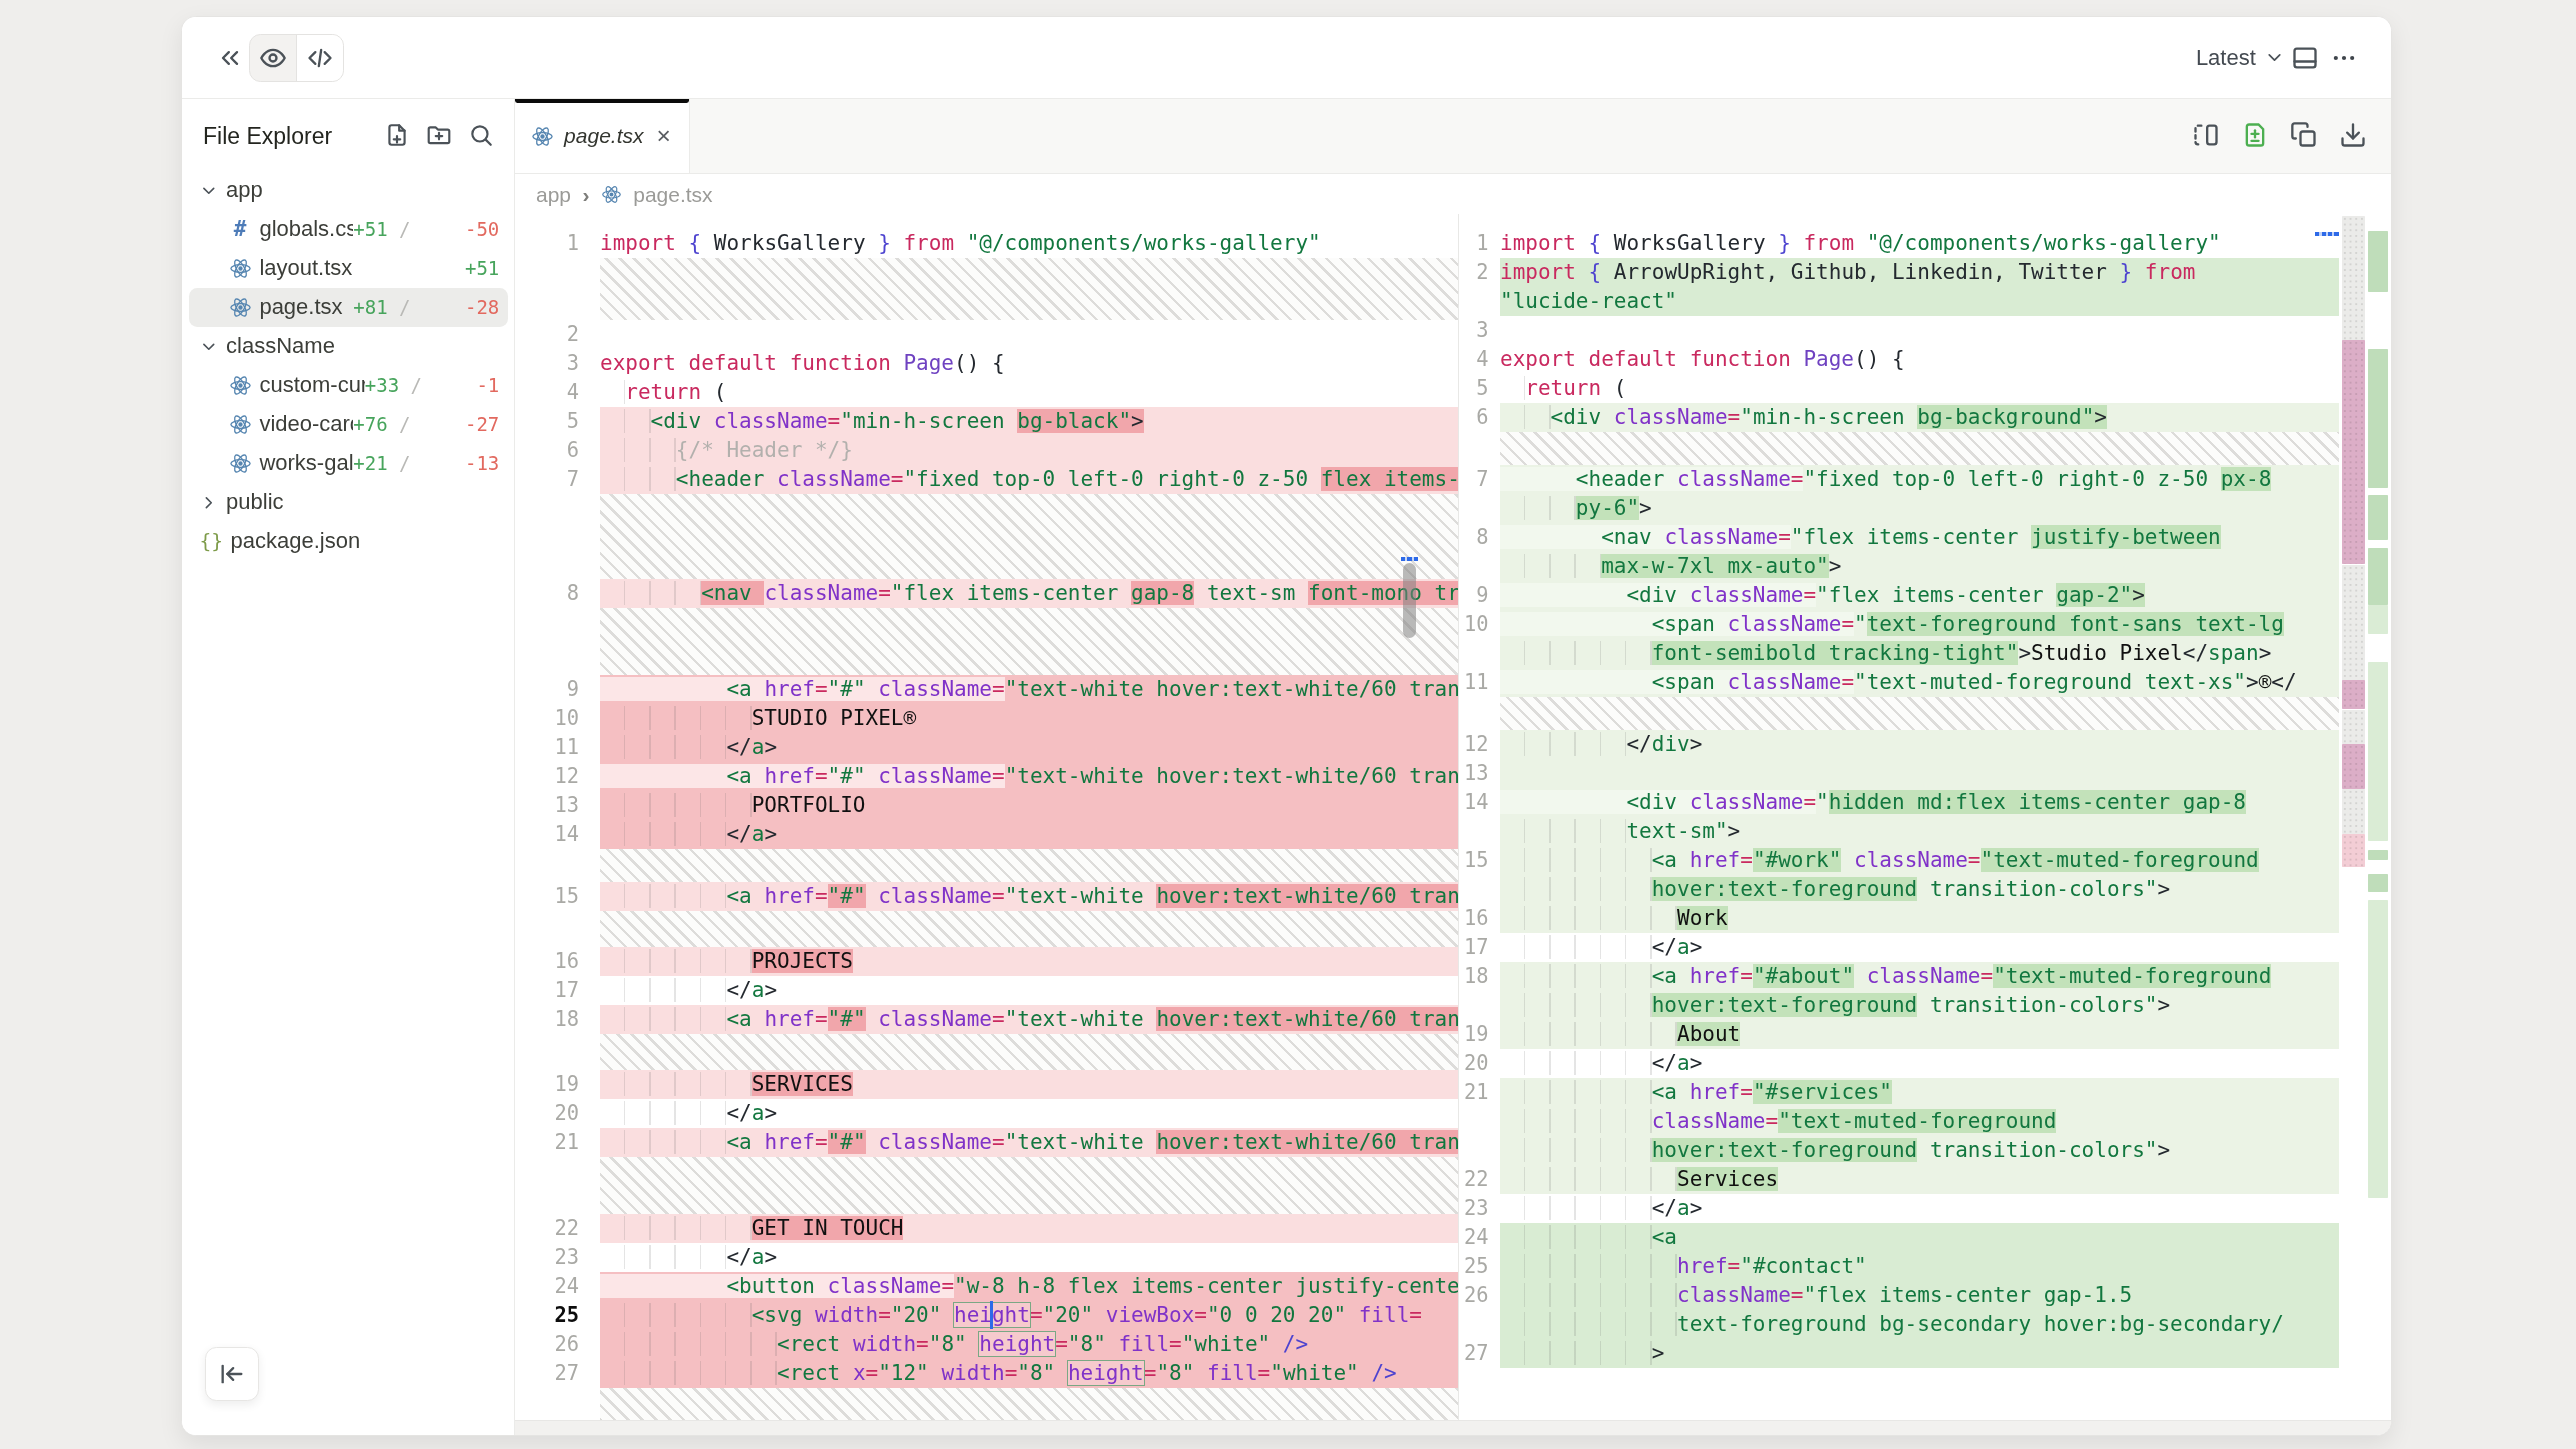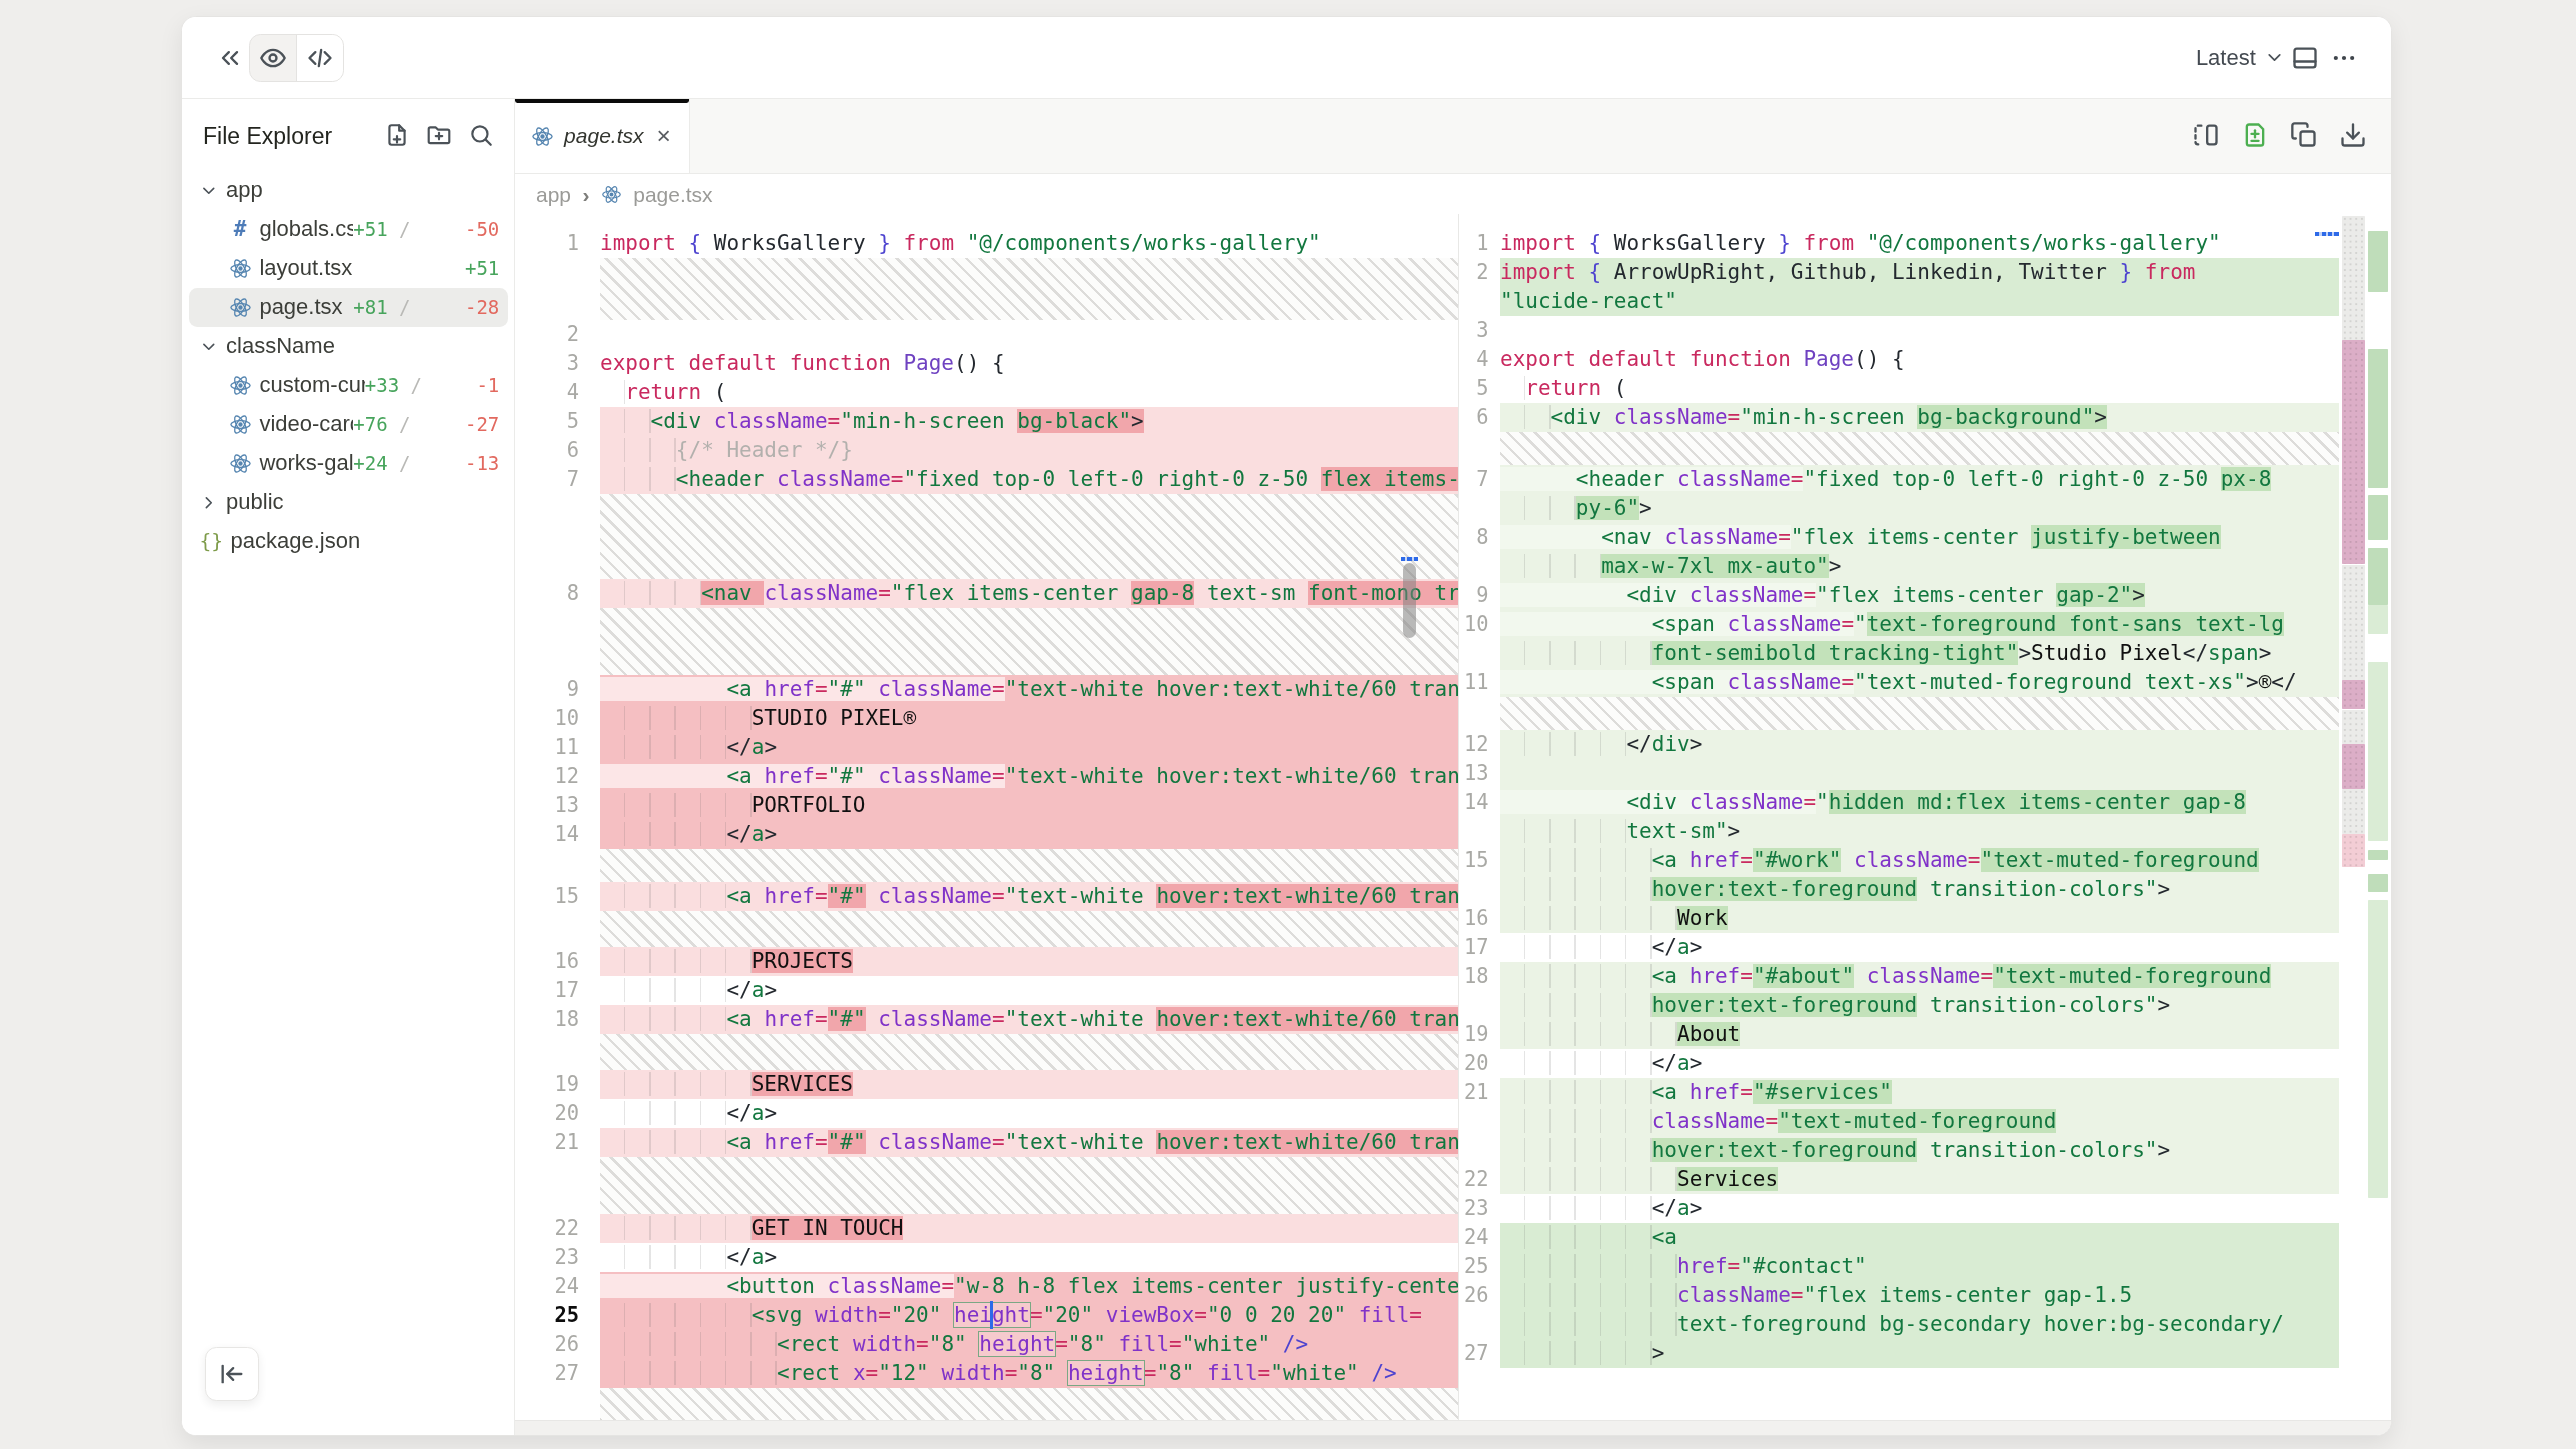--- a/index.html
+++ b/index.html
@@ -233,21 +233,21 @@
           <div class="titem ind1">
             <span class="ficon">
               <svg width="23" height="23" viewBox="0 0 24 24" fill="none" stroke="#5585b0" stroke-width="1.4">
                 <circle cx="12" cy="12" r="1.6" fill="#5585b0"></circle>
                 <ellipse cx="12" cy="12" rx="10" ry="4"></ellipse>
                 <ellipse cx="12" cy="12" rx="10" ry="4" transform="rotate(60 12 12)"></ellipse>
                 <ellipse cx="12" cy="12" rx="10" ry="4" transform="rotate(120 12 12)"></ellipse>
               </svg>
             </span>
             <span class="lbl">works-galler…</span>
-            <span class="stats"><span class="stat-add">+24</span><span class="stat-sep"> / </span><span class="stat-del">-13</span></span>
+            <span class="stats"><span class="stat-add">+21</span><span class="stat-sep"> / </span><span class="stat-del">-13</span></span>
           </div>
           <div class="titem">
             <span class="chev">
               <svg class="ic" width="19.6" height="19.6" viewBox="0 0 24 24">
                 <polyline points="9 6 15 12 9 18"></polyline>
               </svg>
             </span>
             <span class="lbl">public</span>
           </div>
           <div class="titem">

